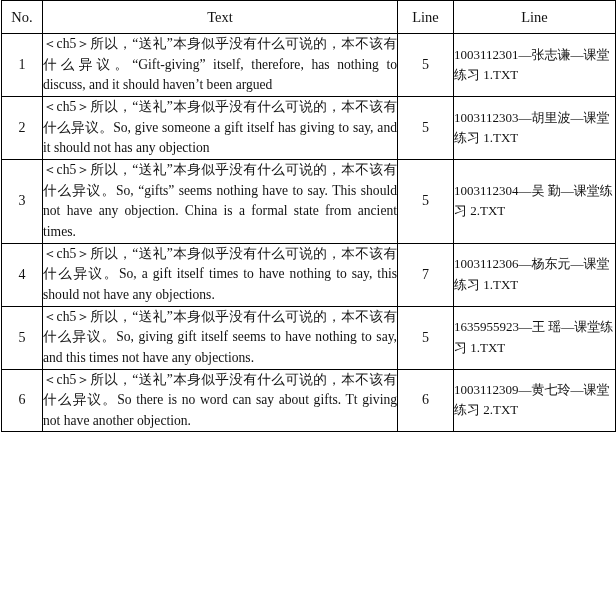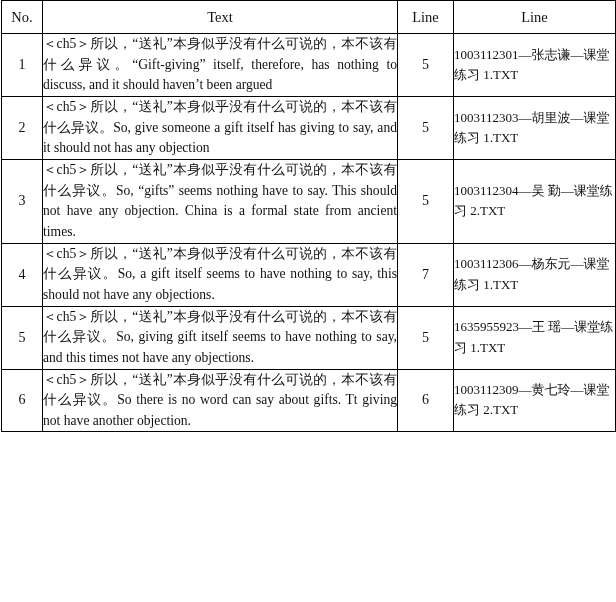--- a/index.html
+++ b/index.html
@@ -105,21 +105,21 @@
         <td class="cell-file">1003112303—胡里波—课堂练习 1.TXT</td>
       </tr>
       <tr>
         <td class="cell-no">3</td>
         <td class="cell-text">＜ch5＞所以，“送礼”本身似乎没有什么可说的，本不该有什么异议。So, “gifts” seems nothing have to say. This should not have any objection. China is a formal state from ancient times.</td>
         <td class="cell-line">5</td>
         <td class="cell-file">1003112304—吴 勤—课堂练习 2.TXT</td>
       </tr>
       <tr>
         <td class="cell-no">4</td>
-        <td class="cell-text">＜ch5＞所以，“送礼”本身似乎没有什么可说的，本不该有什么异议。So, a gift itself seems to have nothing to say, this should not have any objections.</td>
+        <td class="cell-text">＜ch5＞所以，“送礼”本身似乎没有什么可说的，本不该有什么异议。So, a gift itself times to have nothing to say, this should not have any objections.</td>
         <td class="cell-line">7</td>
         <td class="cell-file">1003112306—杨东元—课堂练习 1.TXT</td>
       </tr>
       <tr>
         <td class="cell-no">5</td>
         <td class="cell-text">＜ch5＞所以，“送礼”本身似乎没有什么可说的，本不该有什么异议。So, giving gift itself seems to have nothing to say, and this times not have any objections.</td>
         <td class="cell-line">5</td>
         <td class="cell-file">1635955923—王 瑶—课堂练习 1.TXT</td>
       </tr>
       <tr>

